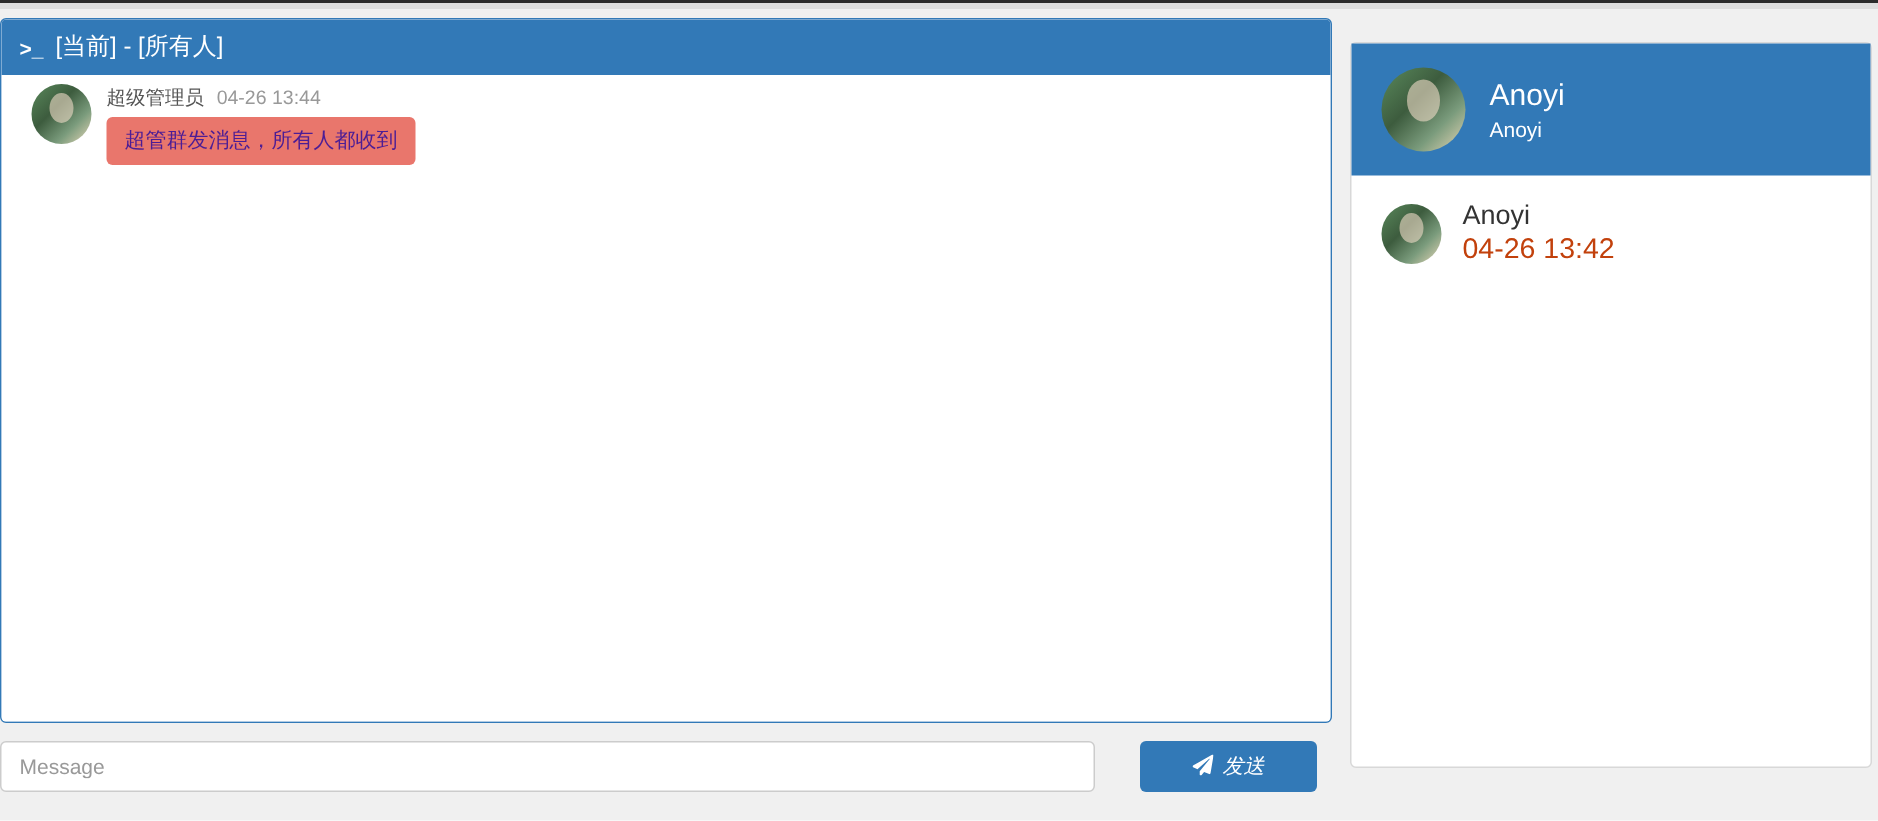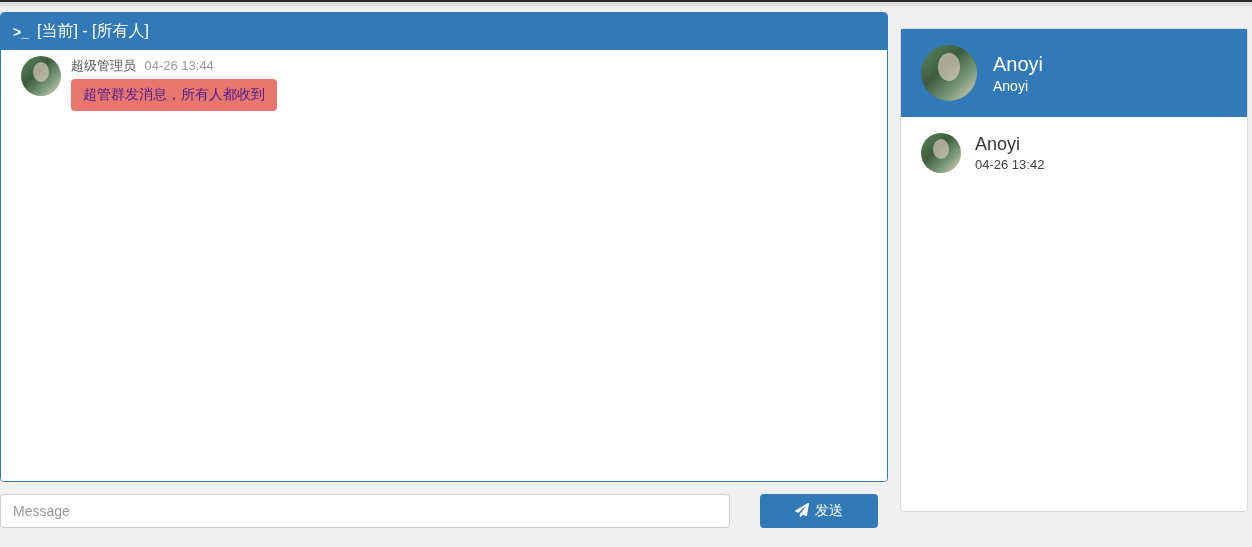--- a/index.html
+++ b/index.html
@@ -129,20 +129,21 @@
       color: #fff;
       border: none;
       border-radius: 4px;
       font-size: 14px;
       cursor: pointer;
       display: flex;
       align-items: center;
       justify-content: center;
       gap: 6px;
       padding: 8px 0;
+      font-style: italic;
     }
 
     .right-panel {
       width: 348px;
       background: #fff;
       border: 1px solid #d8d8d8;
       border-radius: 4px;
       margin-top: 22px;
       height: 484px;
       display: flex;
@@ -209,22 +210,22 @@
       width: 40%;
       height: 50%;
       background: rgba(240, 220, 200, 0.6);
       border-radius: 50%;
     }
     .contact-name {
       font-size: 18px;
       color: #333;
     }
     .contact-time {
-      font-size: 13px;
-      color: #404040;
+      font-size: 19px;
+      color: #c2410c;
       margin-top: 2px;
     }
     .plane-icon {
       display: inline-block;
     }
   </style>
 </head>
 <body>
 
 <div class="top-bar"></div>

